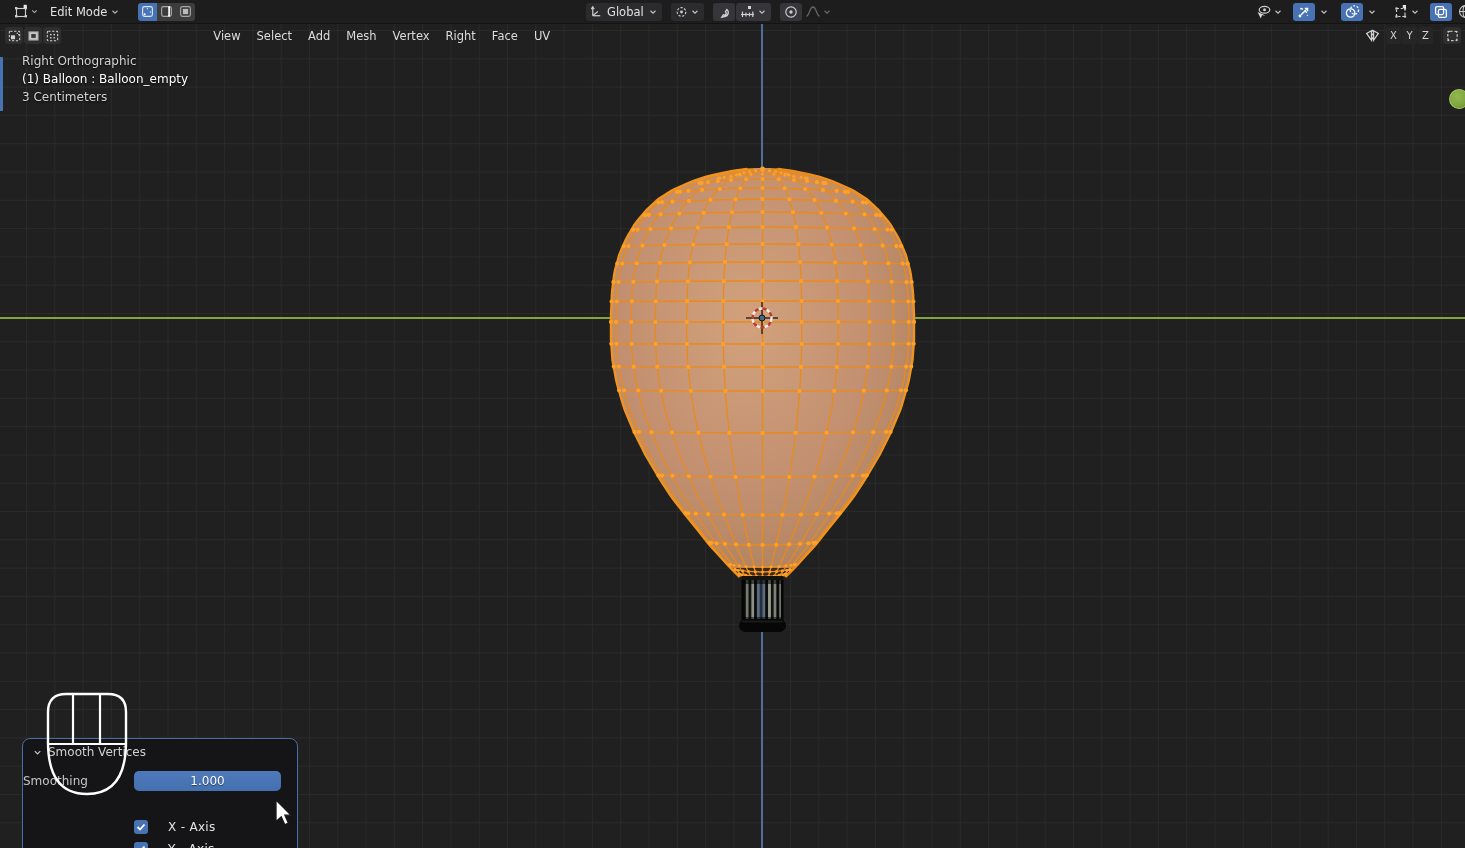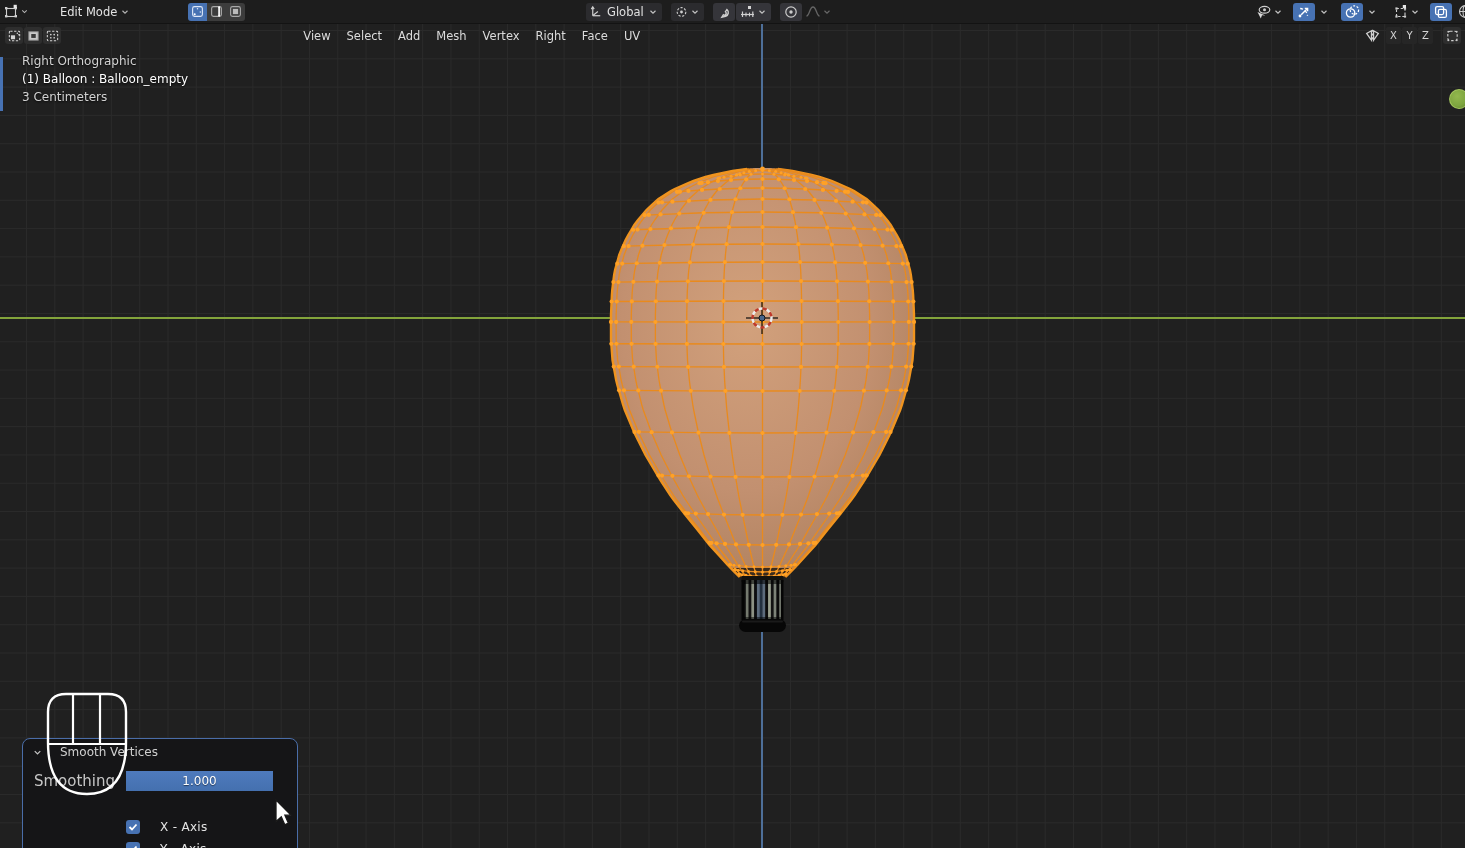--- a/index.html
+++ b/index.html
@@ -3,21 +3,21 @@
 <meta charset="utf-8">
 <style>
   html,body{margin:0;padding:0;background:#000;}
   #app{position:relative;width:1465px;height:848px;overflow:hidden;
        font-family:"DejaVu Sans","Liberation Sans",sans-serif;
        -webkit-font-smoothing:antialiased;background:#202020;}
   
   #topbar{position:absolute;left:0;top:0;width:1465px;height:23px;background:#1d1d1d;
           border-bottom:1px solid #131313;z-index:10;display:flex;align-items:center;}
   .hgroup{position:absolute;top:0;height:23px;display:flex;align-items:center;}
-  #hleft{left:0;gap:20px;}
+  #hleft{left:10px;}
   #hcenter{left:586px;}
   #hright{left:1252px;}
   .hbtn{display:flex;align-items:center;height:18px;padding:0 3px;border-radius:3px;color:#d6d6d6;}
   .hbtn.bg{background:#2b2b2e;}
   .hbtn.blue{background:#4772b3;}
   .hbtn.pressed{background:#35353a;}
   .hbtn.dim{opacity:.45;}
   .menu-item{font-size:11.5px;color:#dcdcdc;padding:0 8px;height:23px;display:flex;align-items:center;}
   .mode-label{font-size:11.5px;color:#e3e3e3;padding:0 2px 0 4px;}
   .chev{display:flex;align-items:center;padding:0 1px;}
@@ -43,24 +43,24 @@
   .r2icon{position:absolute;width:18px;height:17px;background:#2e2e2e;border-radius:3px;z-index:4;
           display:flex;align-items:center;justify-content:center;}
   #mirror-cluster{position:absolute;left:1364px;top:27px;z-index:4;display:flex;align-items:center;}
   .axisbtn{width:15px;height:17px;background:#262626;border-radius:2px;color:#d5d5d5;font-size:10px;
            display:flex;align-items:center;justify-content:center;margin-left:1px;}
   #nav-ball{position:absolute;left:1449px;top:89px;width:20px;height:20px;border-radius:50%;z-index:4;
             border:1.5px solid rgba(185,215,110,.65);box-sizing:border-box;}
   
   #op-panel{position:absolute;left:22px;top:738px;width:276px;height:130px;z-index:5;
     background:rgba(21,21,23,.96);border:1px solid #4a6da8;border-radius:8px 8px 0 0;box-sizing:border-box;}
-  .op-title{display:flex;align-items:center;padding:6px 0 0 8px;color:#d0d0d0;font-size:12px;gap:12px;}
+  .op-title{display:flex;align-items:center;padding:6px 0 0 8px;color:#d0d0d0;font-size:12px;}
   .op-row{position:absolute;left:0;width:276px;height:20px;display:flex;align-items:center;}
-  .op-label{width:103px;text-align:center;color:#c6c6c6;font-size:15px;padding-right:0;flex:none;}
-  .slider{width:147px;height:20px;background:linear-gradient(#4e7abd,#4470af);border-radius:0;
+  .op-label{width:103px;text-align:left;color:#c6c6c6;font-size:12px;padding-right:8px;flex:none;}
+  .slider{width:147px;height:20px;background:linear-gradient(#4e7abd,#4470af);border-radius:5px;
           display:flex;align-items:center;justify-content:center;color:#fff;font-size:12px;
           text-shadow:0 1px 1px rgba(0,0,0,.5);}
   .stepper{width:147px;height:20px;background:#181818;border-radius:4px;display:flex;align-items:center;
            color:#fff;font-size:12px;}
   .stepper .val{flex:1;text-align:center;}
   .stepper .arr{width:14px;text-align:center;color:#d8d8d8;font-size:11px;}
   .chkrow{display:flex;align-items:center;}
   .chkbox{width:14px;height:14px;background:#4772b3;border-radius:3px;display:flex;align-items:center;
           justify-content:center;flex:none;}
   .chklabel{color:#e4e4e4;font-size:12px;padding-left:20px;letter-spacing:.3px;}

